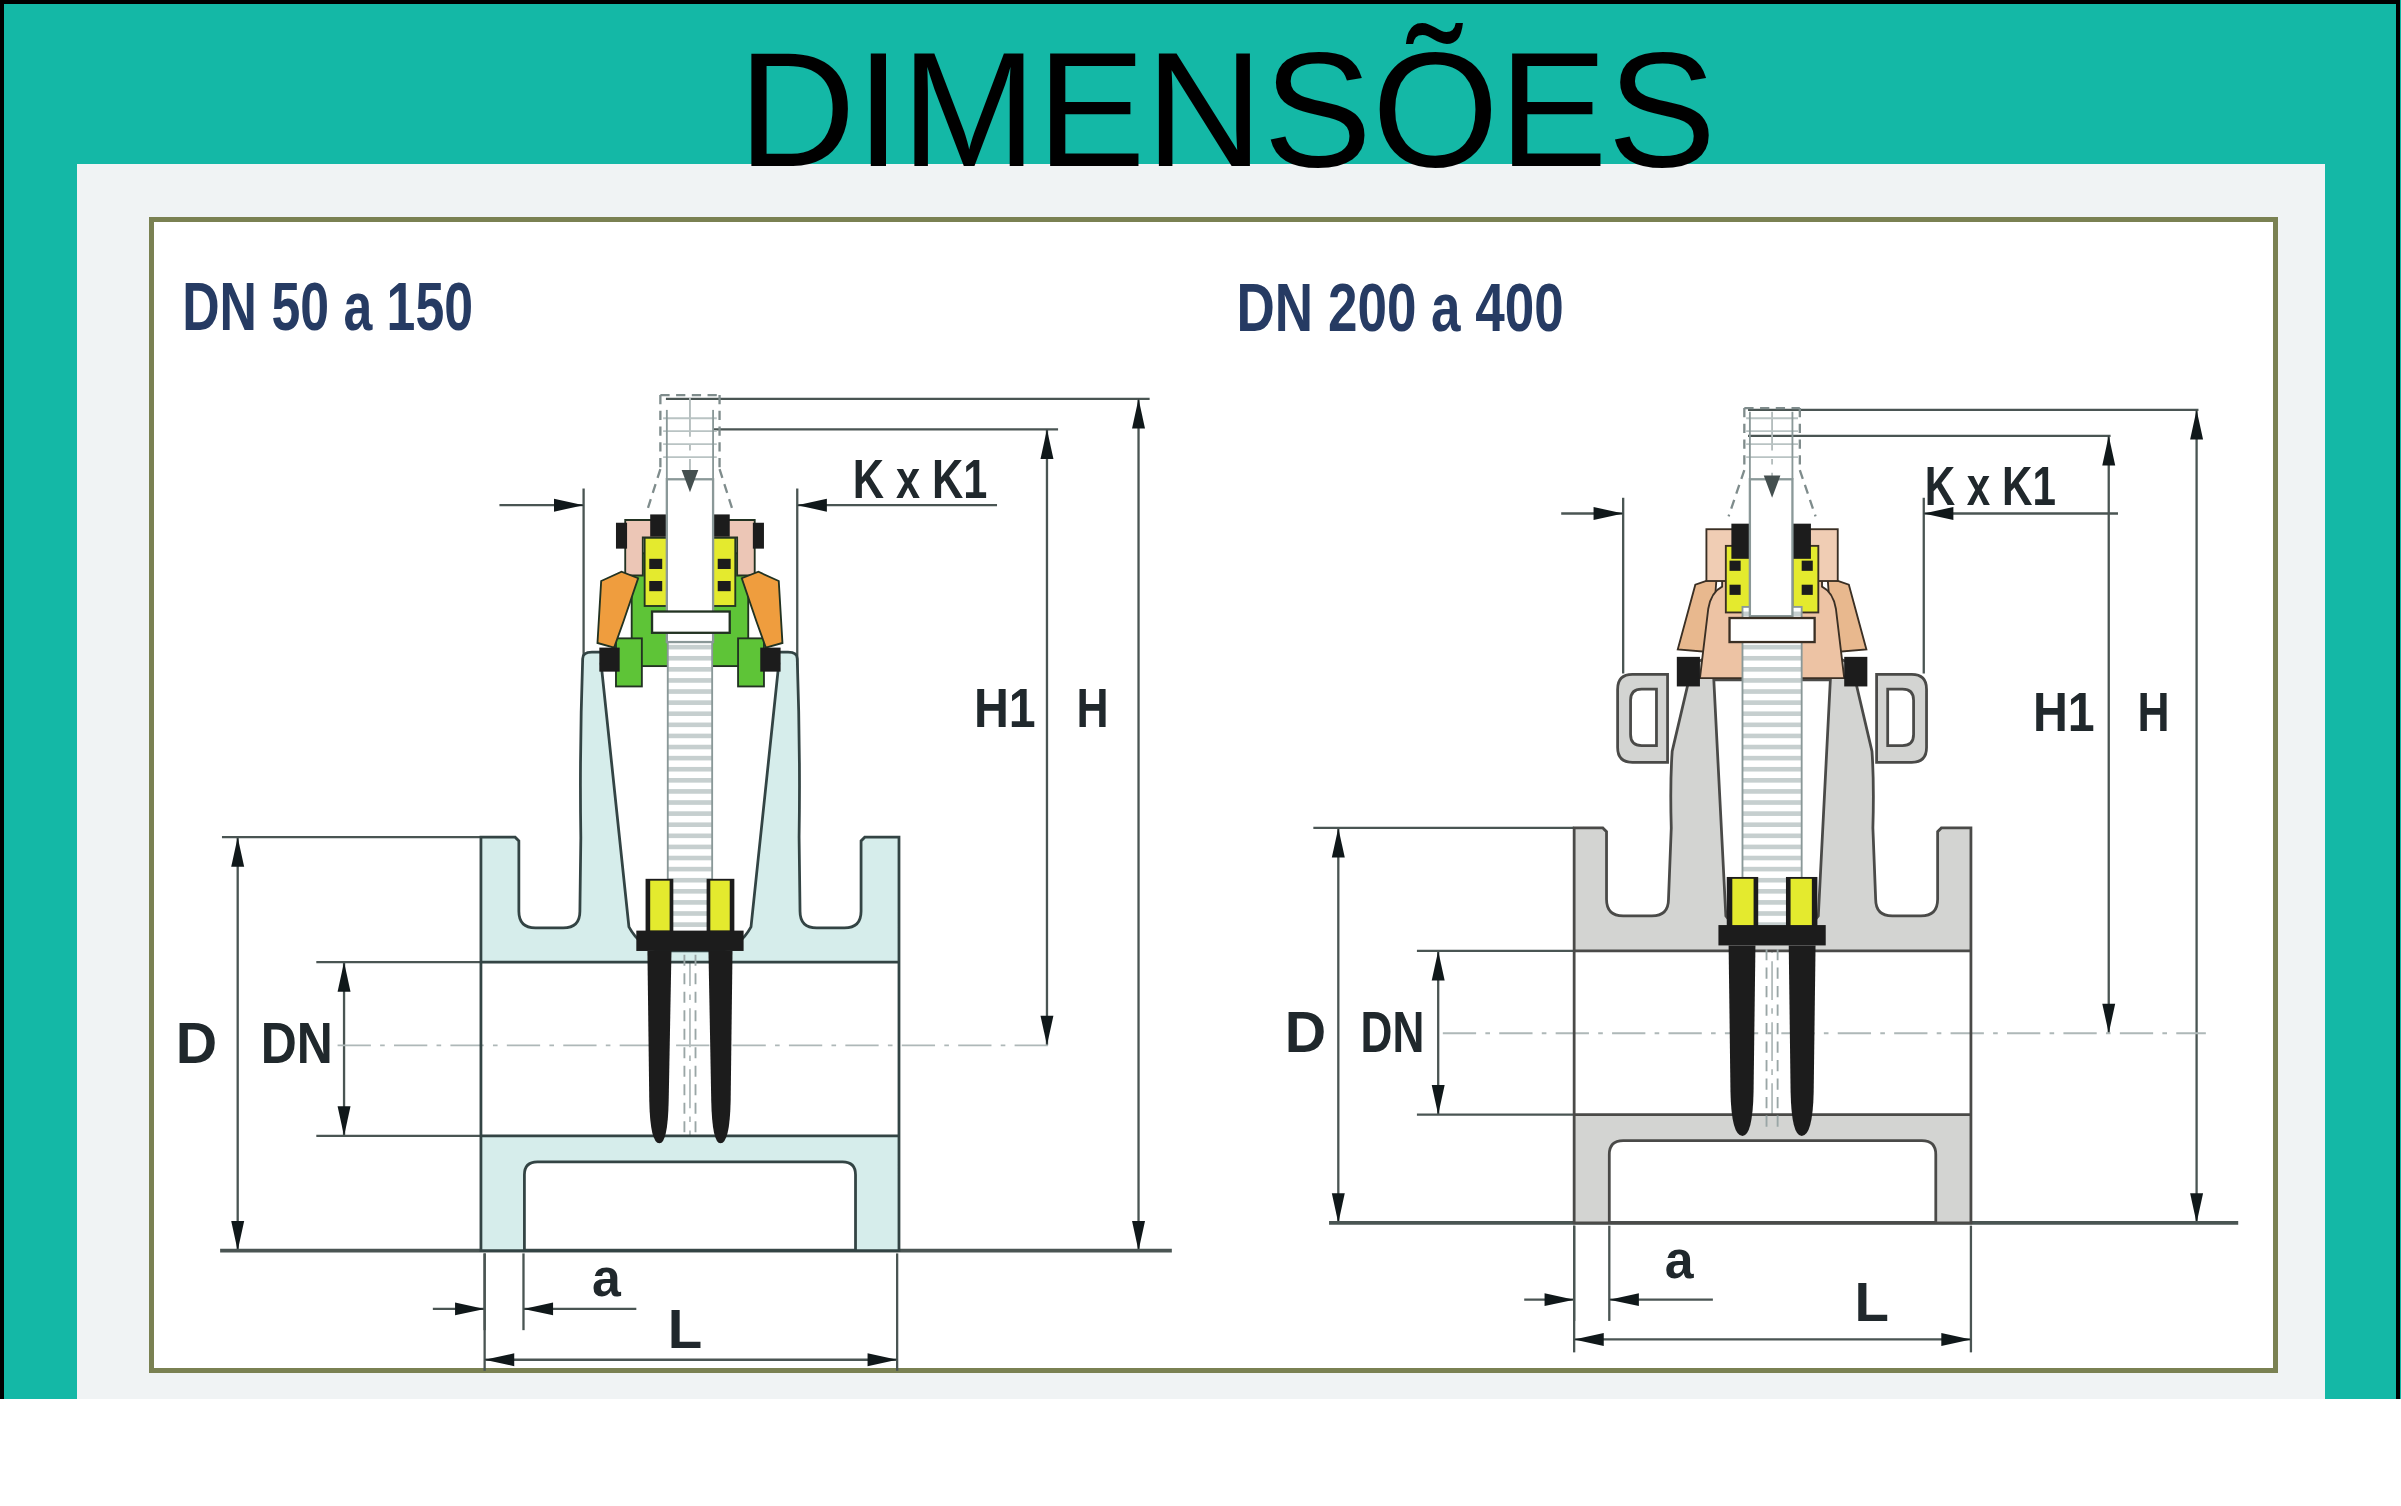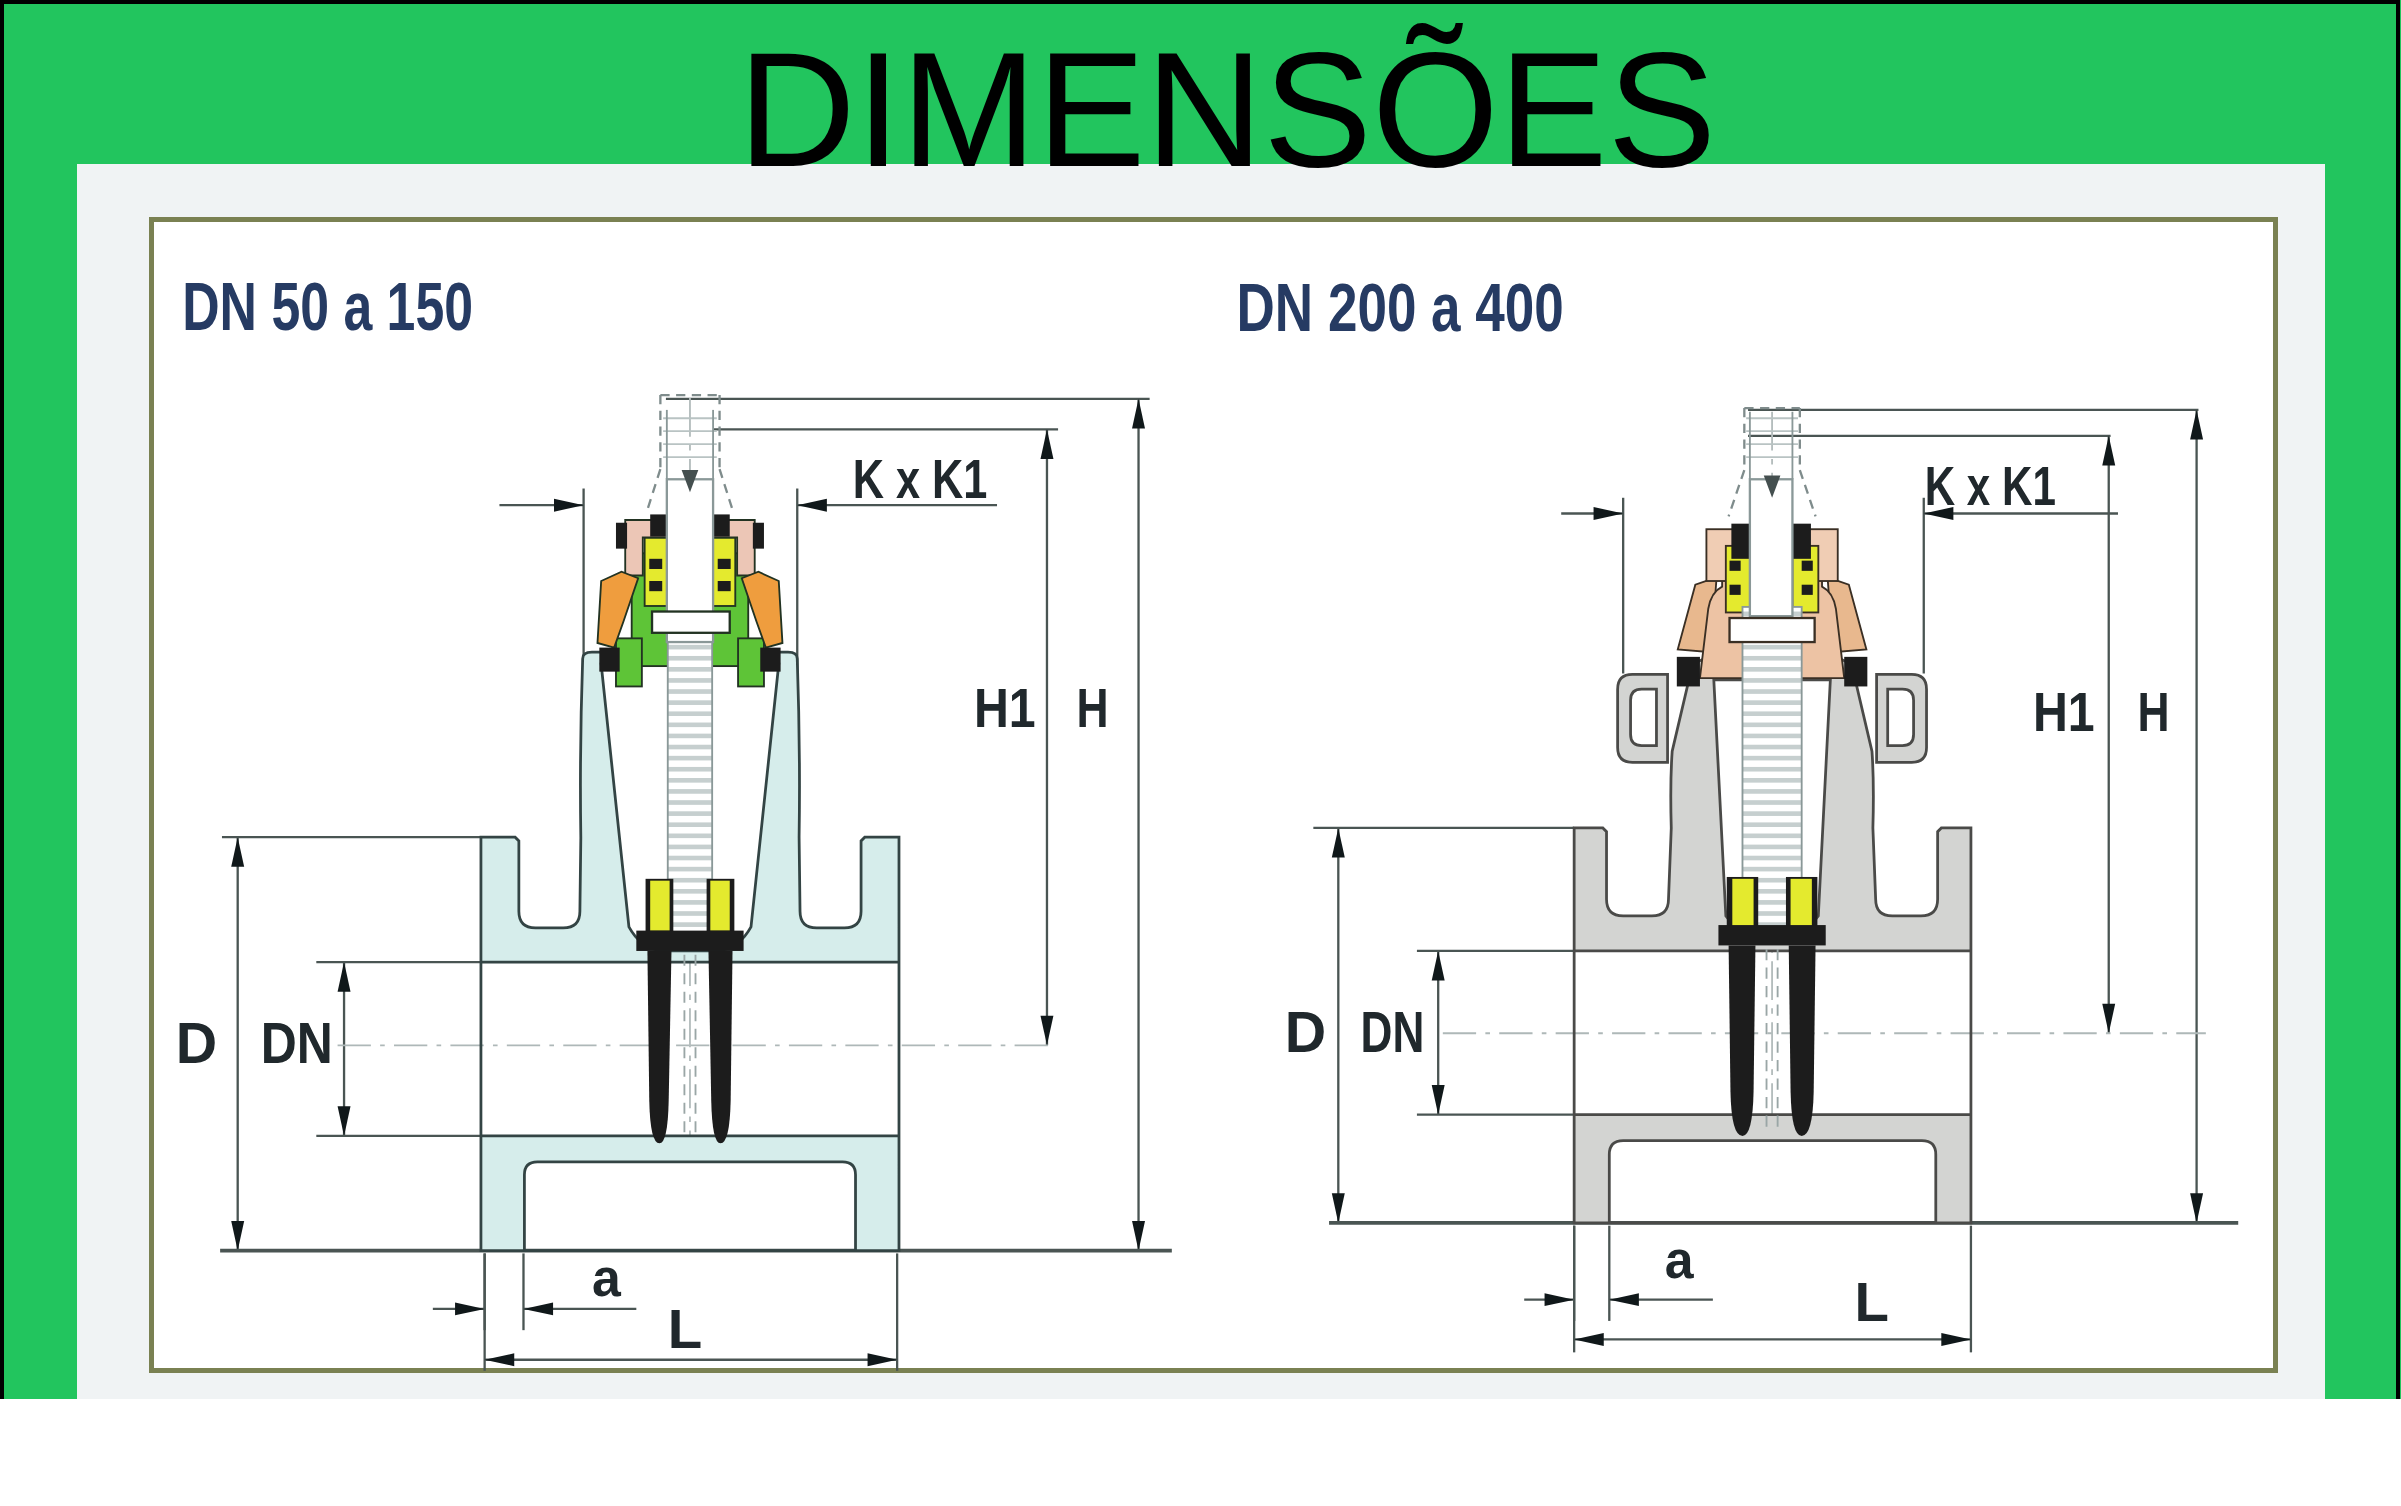--- a/index.html
+++ b/index.html
@@ -1,16 +1,16 @@
 <!DOCTYPE html>
 <html style="font-size:15px"><head>
 <meta charset="utf-8">
 <style>
   html,body{margin:0;padding:0;background:#fff;}
-  #page{position:relative;width:2401px;height:1399px;background:#22c55e;overflow:hidden;
+  #page{position:relative;width:2401px;height:1399px;background:#14b8a6;overflow:hidden;
         font-family:"Liberation Sans", sans-serif;}
   #frame{position:absolute;left:0;top:0;width:2392px;height:1498px;border:4.6px solid #000;}
   #title{position:absolute;left:738px;top:28px;font-size:163px;line-height:1;color:#000;
          letter-spacing:0px;white-space:nowrap;}
   #panel{position:absolute;left:77px;top:164px;width:2248px;height:1295px;background:#f0f3f4;}
   #obox{position:absolute;left:149px;top:217px;width:2119px;height:1146px;border:5.6px solid #7a8152;background:#ffffff;}
   svg{position:absolute;left:0;top:0;}
 </style>
 </head>
 <body>

